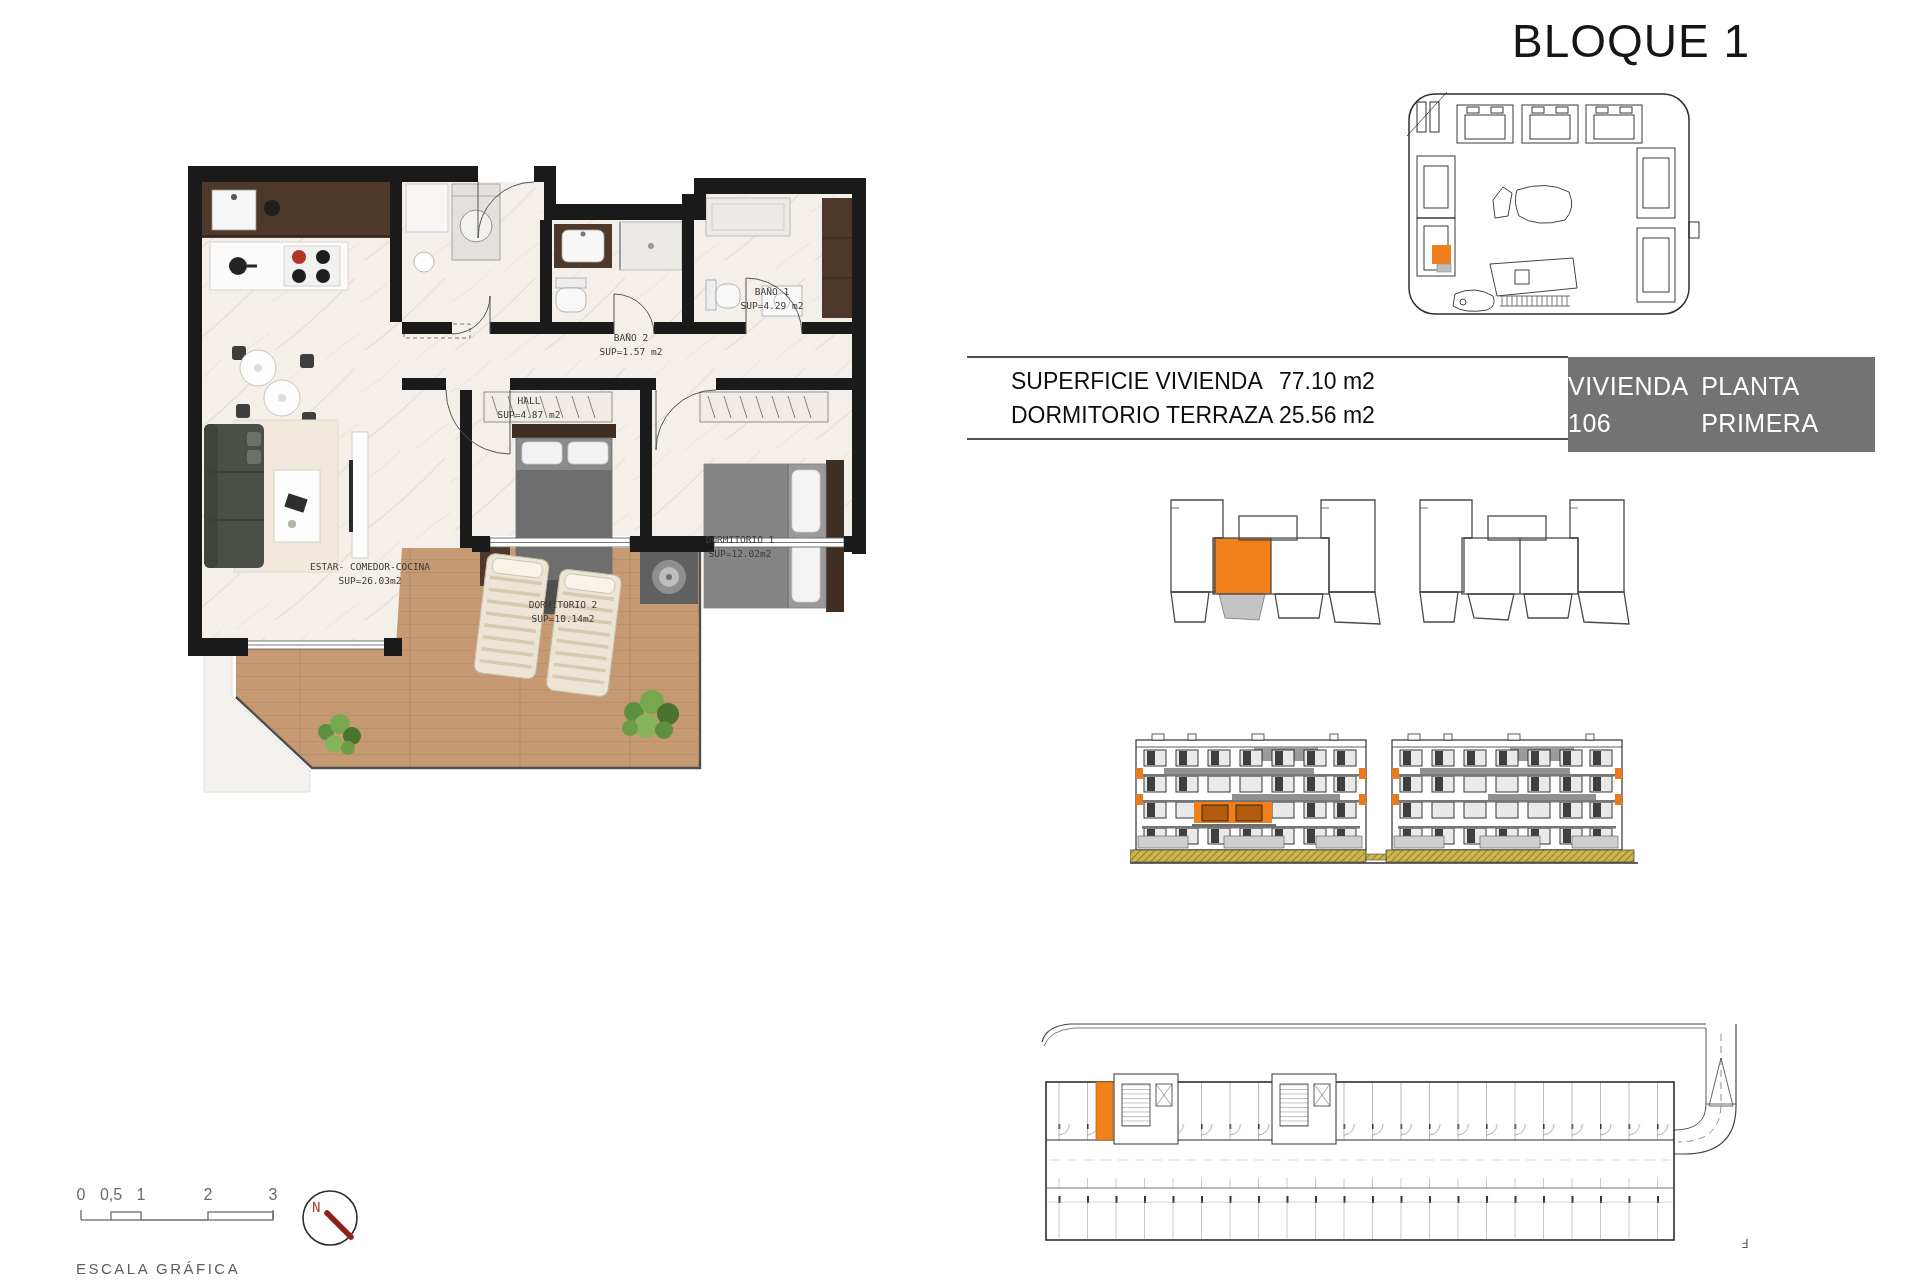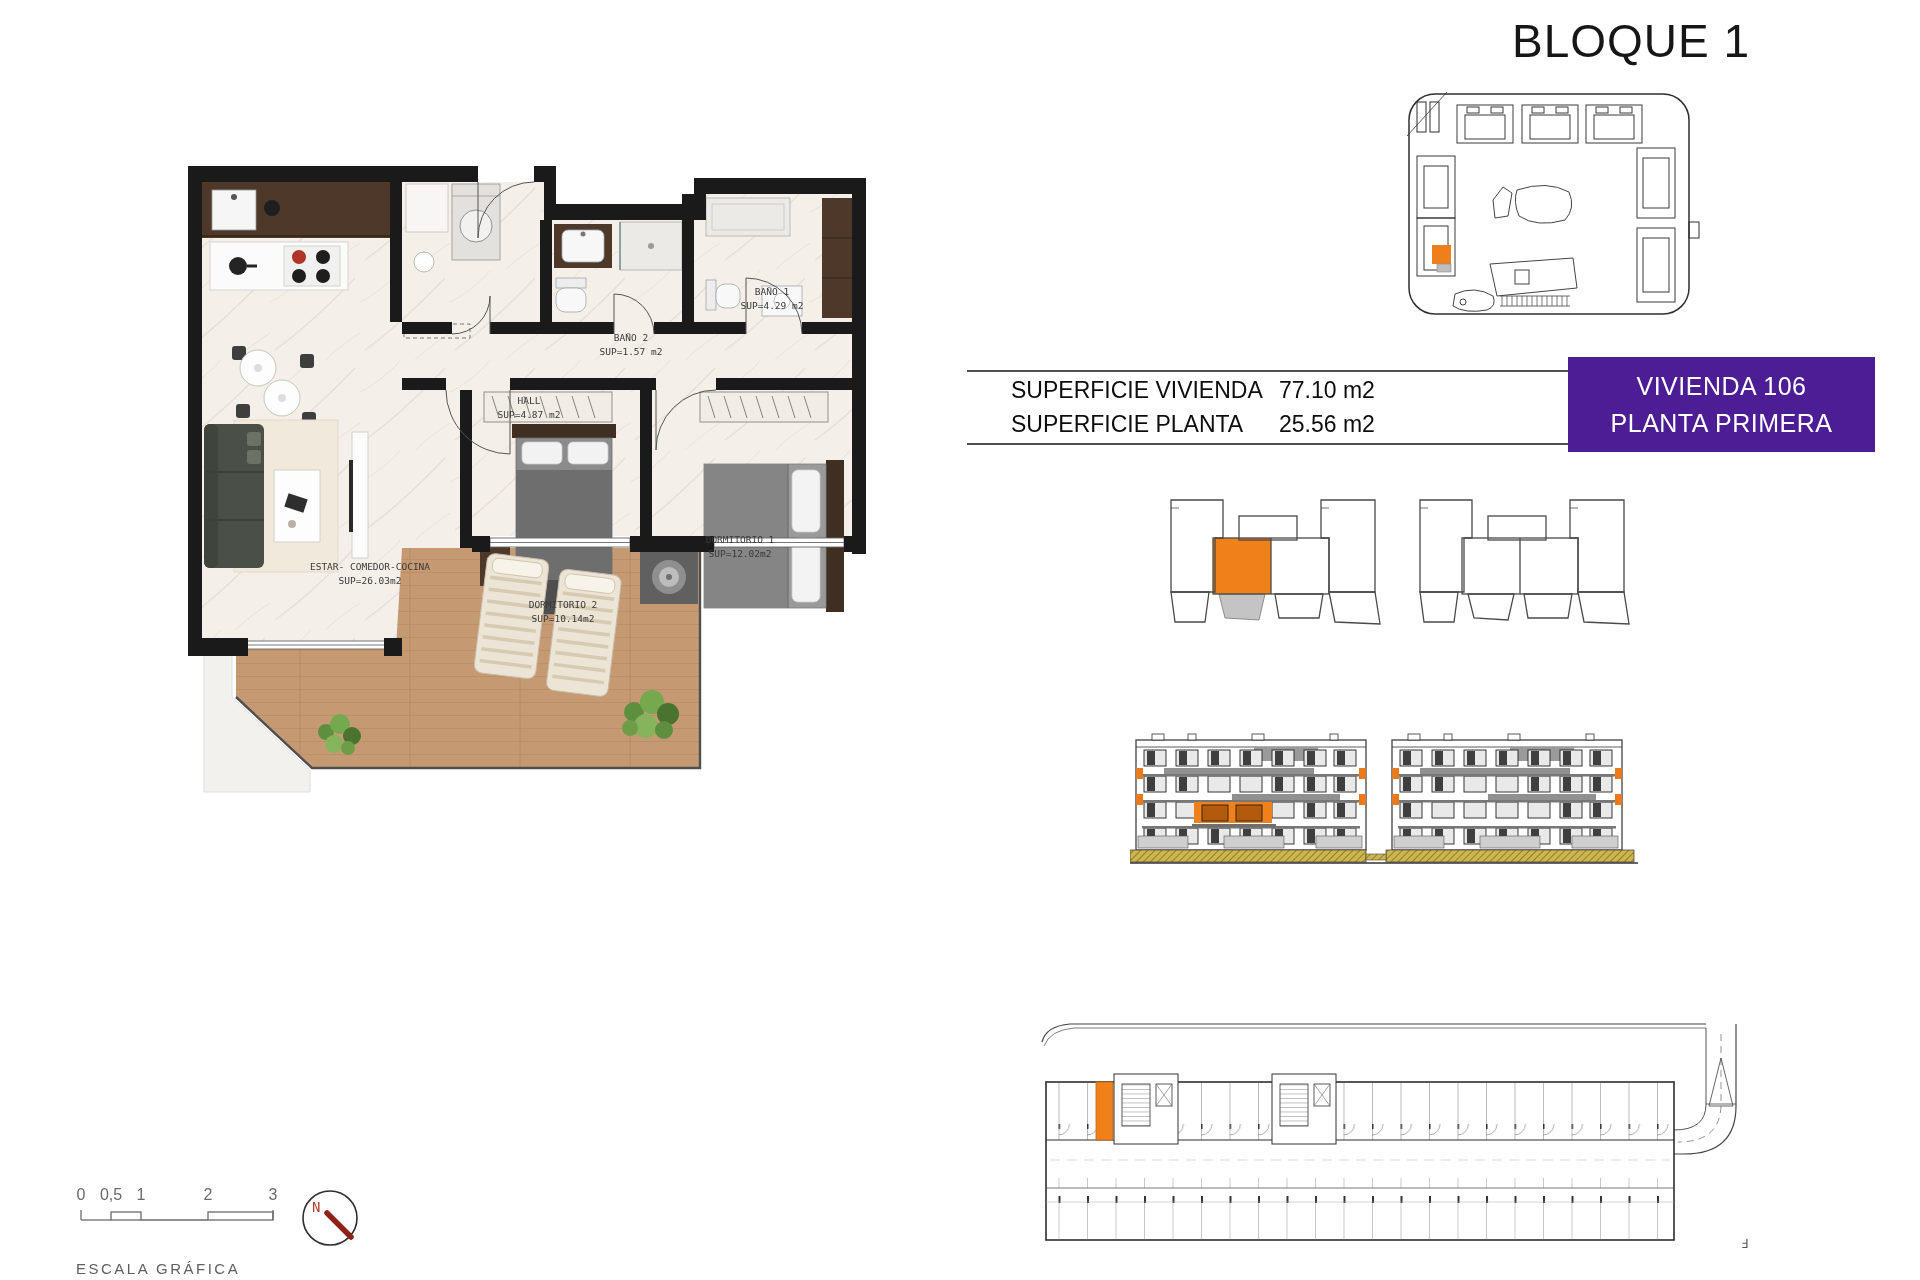--- a/index.html
+++ b/index.html
@@ -8,30 +8,30 @@
     font-family:"Liberation Sans", sans-serif;overflow:hidden;color:#111;
   }
   .abs{position:absolute;}
   
   #sheet-title{
     left:1500px;top:14px;width:246px;text-align:center;
     font-size:46px;font-weight:400;letter-spacing:1px;color:#161616;margin-left:8px;
   }
   
   #info-table{
-    left:967px;top:370px;width:601px;height:75px;box-sizing:border-box;
+    left:967px;top:356px;width:601px;height:84px;box-sizing:border-box;
     border-top:2px solid #4f4f4f;border-bottom:2px solid #4f4f4f;
     display:flex;flex-direction:column;justify-content:center;padding-left:44px;
   }
   .info-row{display:flex;align-items:center;height:34px;}
   .info-label{width:268px;font-size:23px;color:#0d0d0d;}
   .info-value{font-size:23px;color:#0d0d0d;}
   #unit-box{
-    left:1568px;top:357px;width:307px;height:95px;background:#4c1d95;
-    display:flex;flex-direction:column;justify-content:center;align-items:center;
+    left:1568px;top:357px;width:307px;height:95px;background:#737373;
+    display:flex;flex-direction:row;justify-content:center;align-items:center;
     color:#ffffff;font-size:25px;line-height:37px;letter-spacing:0.5px;
   }
   
   .room-label{
     position:absolute;transform:translate(-50%,-50%);
     font-family:"DejaVu Sans Mono", monospace;font-size:9.5px;line-height:14px;
     color:#3a3a3a;white-space:nowrap;text-align:center;letter-spacing:0px;margin-top:48px;
   }
   
   #scale-bar{left:60px;top:1186px;width:330px;height:70px;}
@@ -110,21 +110,21 @@
     <circle cx="58" cy="230" r="3"></circle>
   </g>
 </svg>
 
 <div id="info-table" class="abs">
   <div class="info-row">
     <span class="info-label">SUPERFICIE VIVIENDA</span>
     <span class="info-value">77.10 m2</span>
   </div>
   <div class="info-row">
-    <span class="info-label">SUPERFICIE PLANTA</span>
+    <span class="info-label">DORMITORIO TERRAZA</span>
     <span class="info-value">25.56 m2</span>
   </div>
 </div>
 <div id="unit-box" class="abs">
   <span>VIVIENDA 106</span>
   <span>PLANTA PRIMERA</span>
 </div>
 
 <svg class="abs" style="left:1163px;top:488px" width="218" height="150" viewBox="0 0 218 150">
   <rect x="50" y="50" width="58" height="56" fill="#F08019"></rect>

